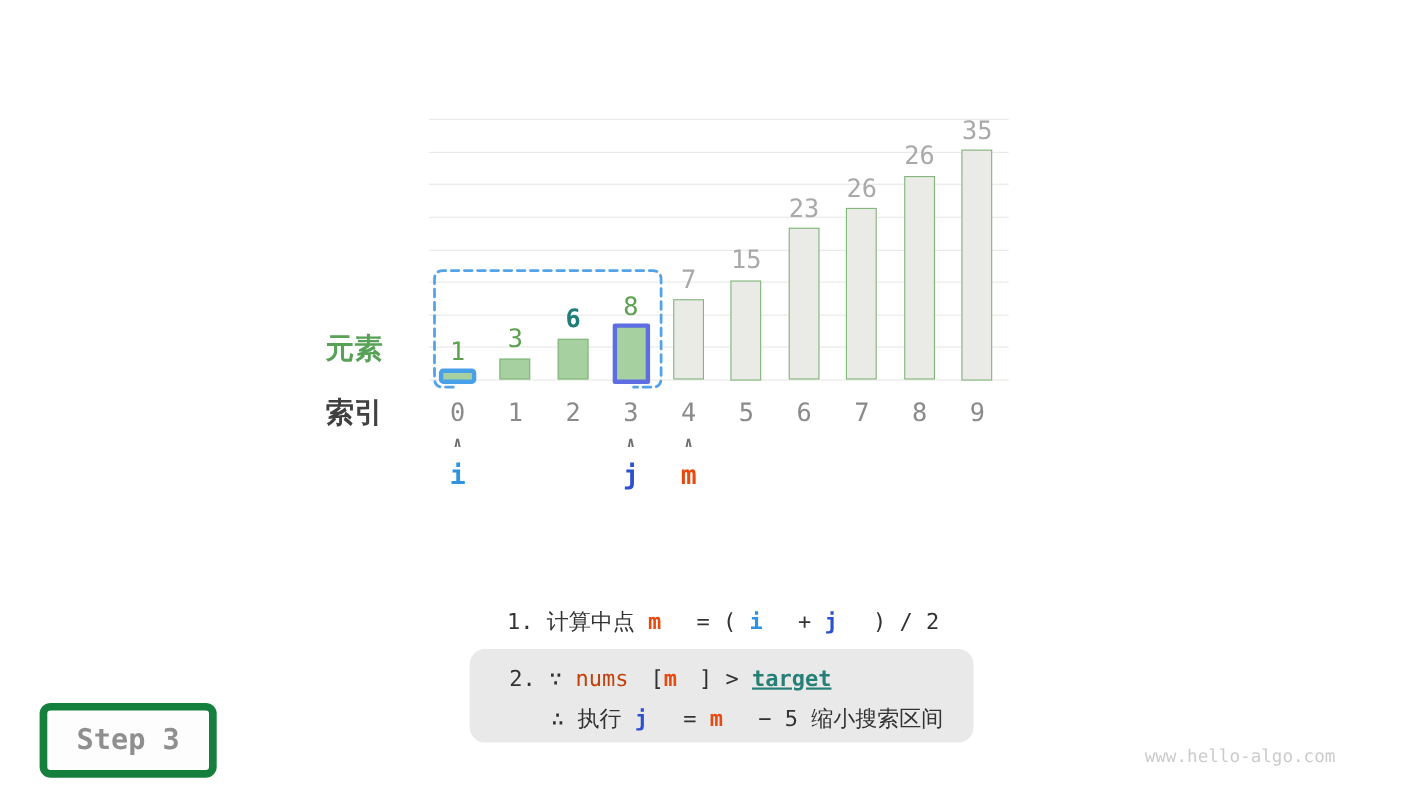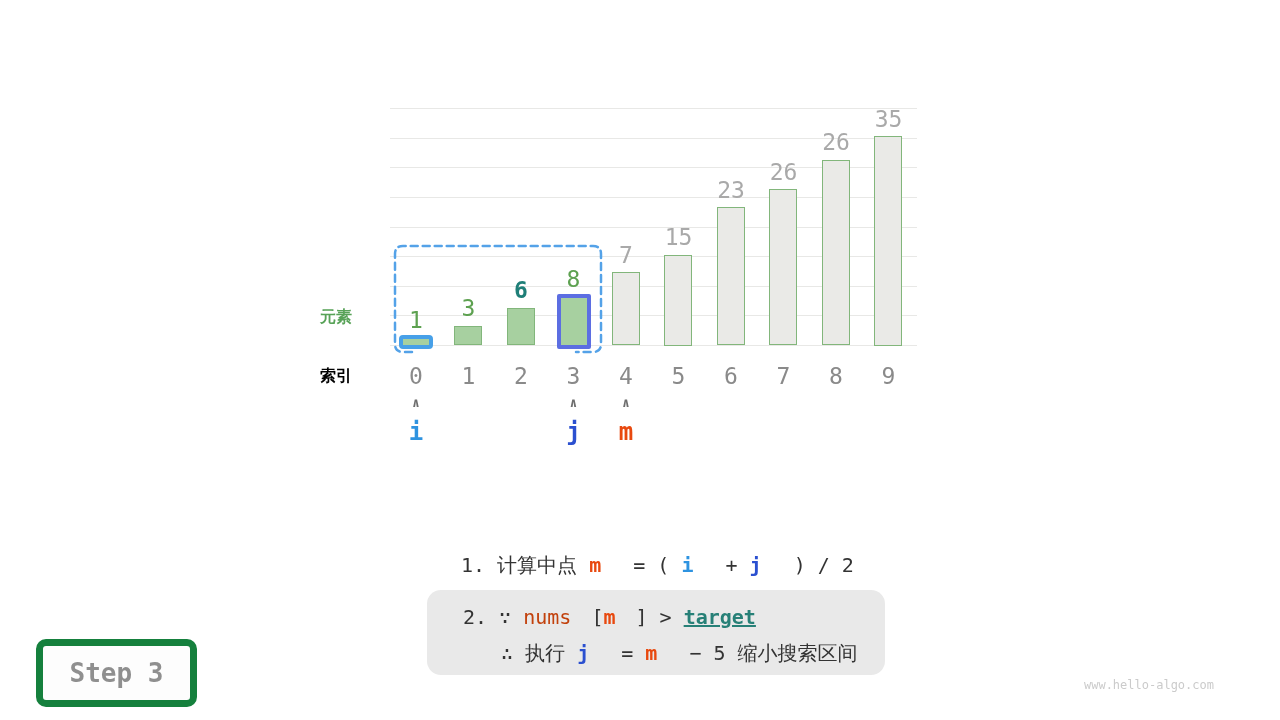--- a/index.html
+++ b/index.html
@@ -20,44 +20,44 @@
   .val-label { font-size:23px; line-height:30px; }
   .val-label.c-gray  { color:#a9a9a9; }
   .val-label.c-green { color:#5da150; }
   .val-label.c-teal  { color:#1f7f78; font-weight:bold; }
   .idx-label { font-size:23px; line-height:28px; color:#8a8a8a; }
   .ptr-caret { font-size:13px; font-weight:bold; color:#6e6e6e; line-height:14px; }
   .ptr-letter{ font-size:24px; font-weight:bold; line-height:28px; }
   .ptr-letter.pc-i { color:#2e93e0; }
   .ptr-letter.pc-j { color:#2b50d0; }
   .ptr-letter.pc-m { color:#e8490f; }
-  .row-label { position:absolute; width:80px; text-align:center; font-size:16px; font-weight:bold; line-height:28px; }
+  .row-label { position:absolute; width:80px; text-align:left; font-size:26px; font-weight:bold; line-height:28px; }
   .row-label.rl-green { color:#57a257; }
-  .row-label.rl-gray  { color:#000000; }
+  .row-label.rl-gray  { color:#404040;font-family:Liberation Serif, serif; }
   #range-svg { position:absolute; left:0; top:0; pointer-events:none; }
 
   
   .anno-title { position:absolute; left:437px; top:500px; font-size:21px; font-weight:bold; color:#8d8d8d; white-space:pre; }
   .anno-line  { position:absolute; font-size:20px; line-height:26px; color:#333333; white-space:pre; }
   .anno-box   { position:absolute; left:427px; top:590px; width:458px; height:85px; background:#e9e9e9; border-radius:14px; }
   .k-plain  { color:#333333;margin-left:20px; }
   .k-m      { color:#e8490f; font-weight:bold; }
   .k-i      { color:#2e93e0; font-weight:bold; }
   .k-j      { color:#2b50d0; font-weight:bold; }
   .k-nums   { color:#c2410c; font-weight:normal; }
   .k-target { color:#278077; font-weight:bold;text-decoration:underline; }
 
   .step-badge {
     position:absolute; left:36px; top:639px; width:147px; height:54px;
     border:7px solid #15803d; border-radius:10px; background:#fdfdfd;
     display:flex; align-items:center; justify-content:center;
     font-size:26px; font-weight:bold; color:#8f8f8f;
   }
   .watermark {
-    position:absolute; right:66px; top:678px; font-size:12px; color:#cbcbcb; white-space:pre;text-align:center;
+    position:absolute; right:66px; top:678px; font-size:16px; color:#cbcbcb; white-space:pre;text-align:center;
   }
 </style>
 </head>
 <body>
 
 <div class="canvas">
 
   <div id="chart-layer">
       <div class="gridline" style="left: 390px; top: 345px; width: 527px;"></div>
       <div class="gridline" style="left: 390px; top: 315.375px; width: 527px;"></div>

